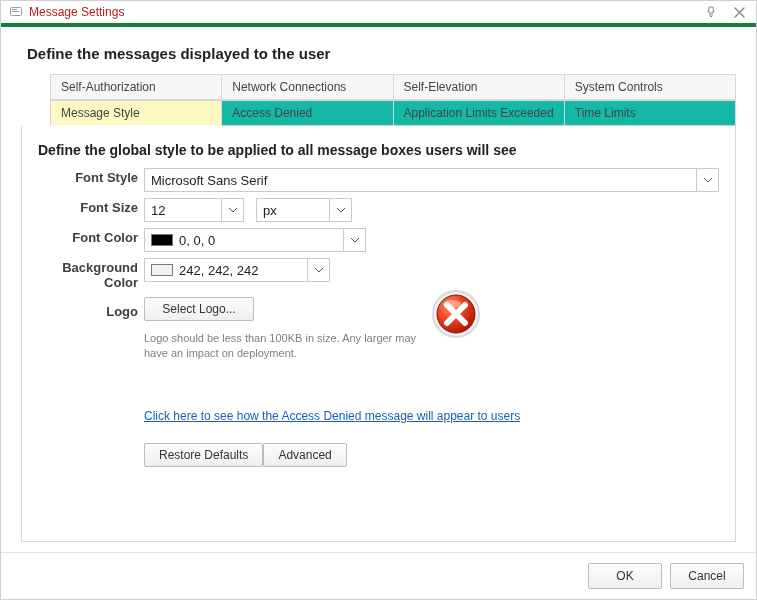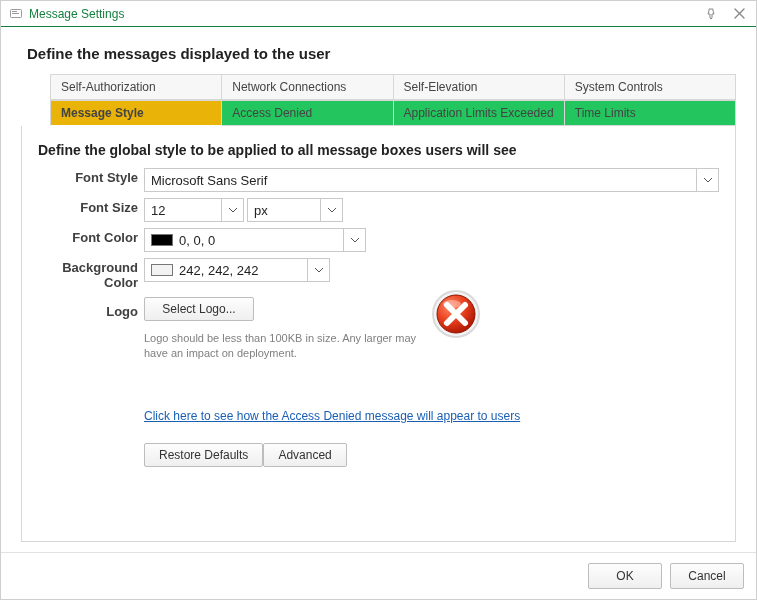--- a/index.html
+++ b/index.html
@@ -13,24 +13,24 @@
     overflow: hidden;
   }
   .window {
     width: 757px; height: 600px;
     border: 1px solid #cfcfcf;
     background: #fff;
     display: flex; flex-direction: column;
   }
   .titlebar {
     height: 26px;
-    border-bottom: 1px solid #15803d;
+    border-bottom: 4px solid #15803d;
     display: flex; align-items: center;
     padding: 1px 8px;
-    color: #15803d;
+    color: #b91c1c;
     font-size: 12px;
   }
   .titlebar .app-icon {
     width: 14px; height: 14px; margin-right: 6px;
     display: inline-flex; align-items: center; justify-content: center;
   }
   .titlebar .spacer { flex: 1; }
   .titlebar .tb-btn {
     width: 18px; height: 18px; margin-left: 10px;
     display: inline-flex; align-items: center; justify-content: center;
@@ -58,28 +58,27 @@
     padding: 5px 10px;
     font-size: 12px;
     border: 1px solid #d7d7d7;
     background: #f7f7f7;
     color: #444;
     cursor: pointer;
     white-space: nowrap;
   }
   .tab + .tab { border-left: none; }
   .tab.active-row {
-    background: #22c55e;
+    background: #14b8a6;
   }
   .tab.active {
-    background: #eab308;
+    background: #fef9c3;
     border-bottom-color: #fff;
     position: relative;
     z-index: 2;
-    font-weight: bold;
   }
   .tabstrip.row2 { margin-top: -1px; }
   .tab-panel {
     border: 1px solid #d7d7d7;
     border-top: none;
     flex: 1;
     background: #fff;
     margin-top: -1px;
     padding: 14px 16px 12px 16px;
     position: relative;
@@ -124,21 +123,21 @@
     border: 1px solid #777;
     flex: 0 0 auto;
   }
   .combo .combo-btn {
     width: 22px; height: 100%;
     border-left: 1px solid #c9c9c9;
     display: inline-flex; align-items: center; justify-content: center;
     color: #555;
     cursor: pointer;
   }
-  .row-inline { display: flex; gap: 3px; }
+  .row-inline { display: flex; gap: 12px; }
   .btn {
     display: inline-flex; align-items: center; justify-content: center;
     height: 26px; padding: 0 14px;
     border: 1px solid #bdbdbd;
     background: linear-gradient(#fdfdfd, #efefef);
     color: #333;
     font-size: 12px;
     cursor: pointer;
     border-radius: 2px;
   }

